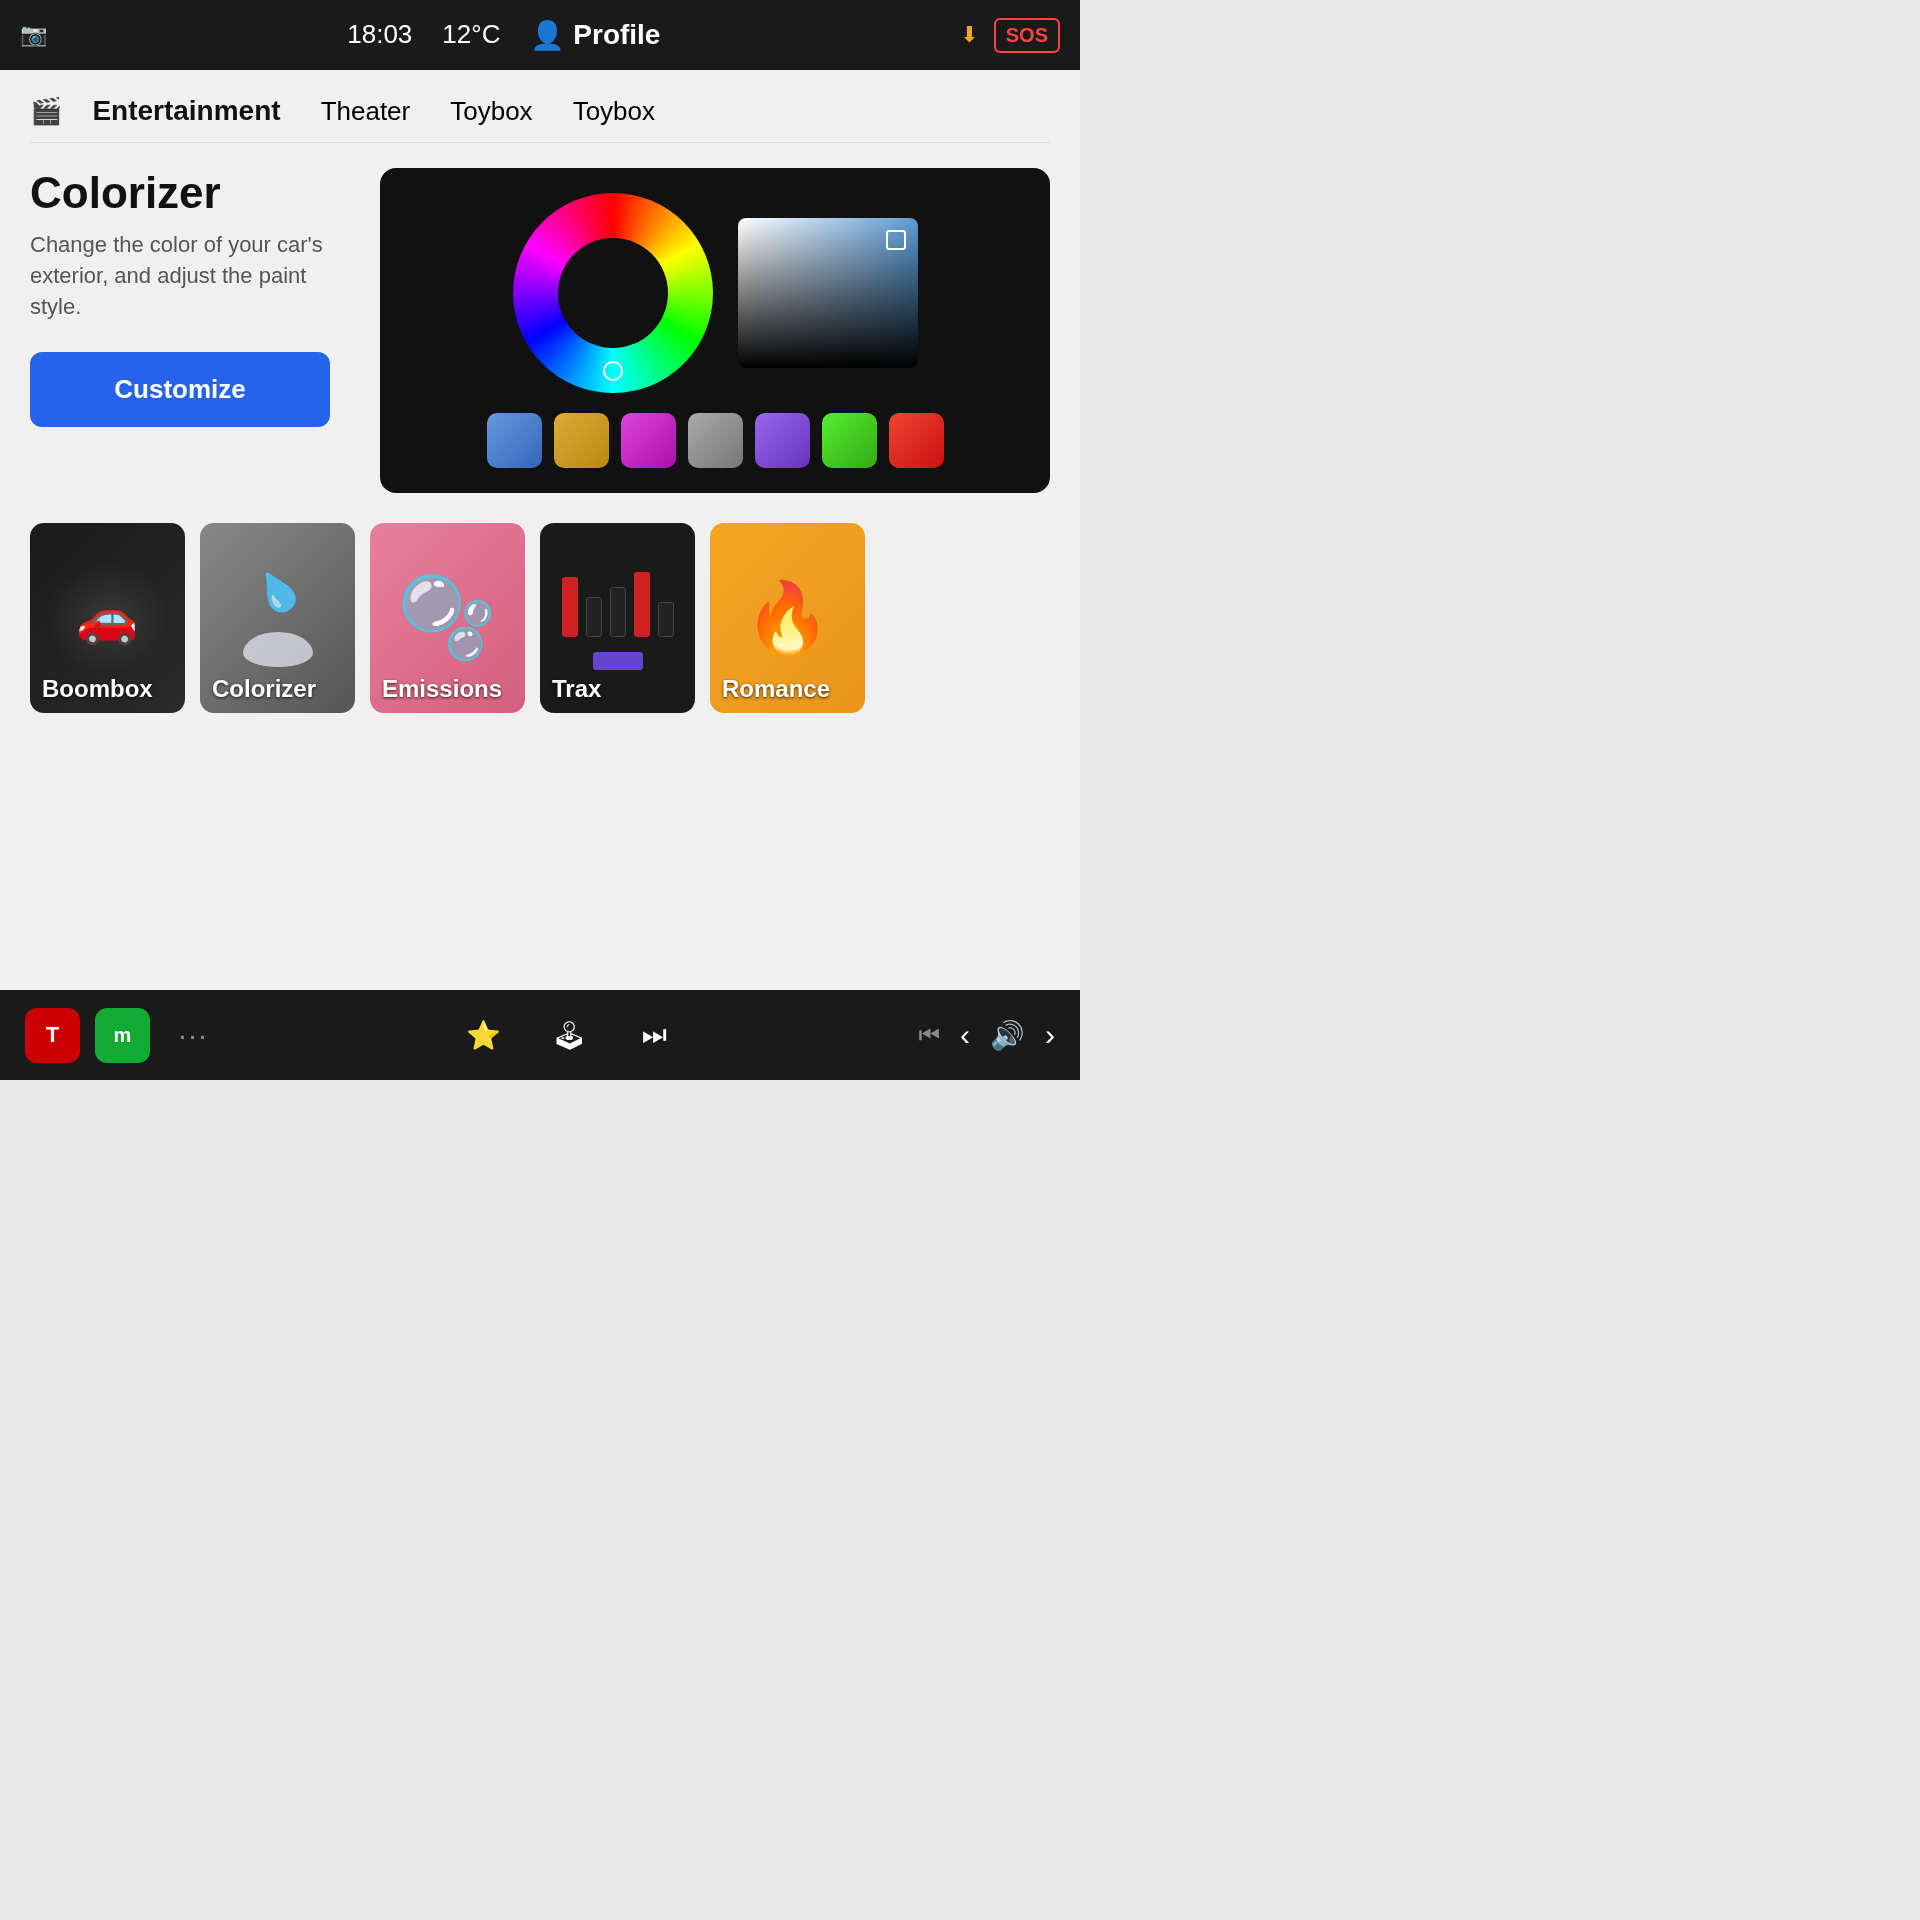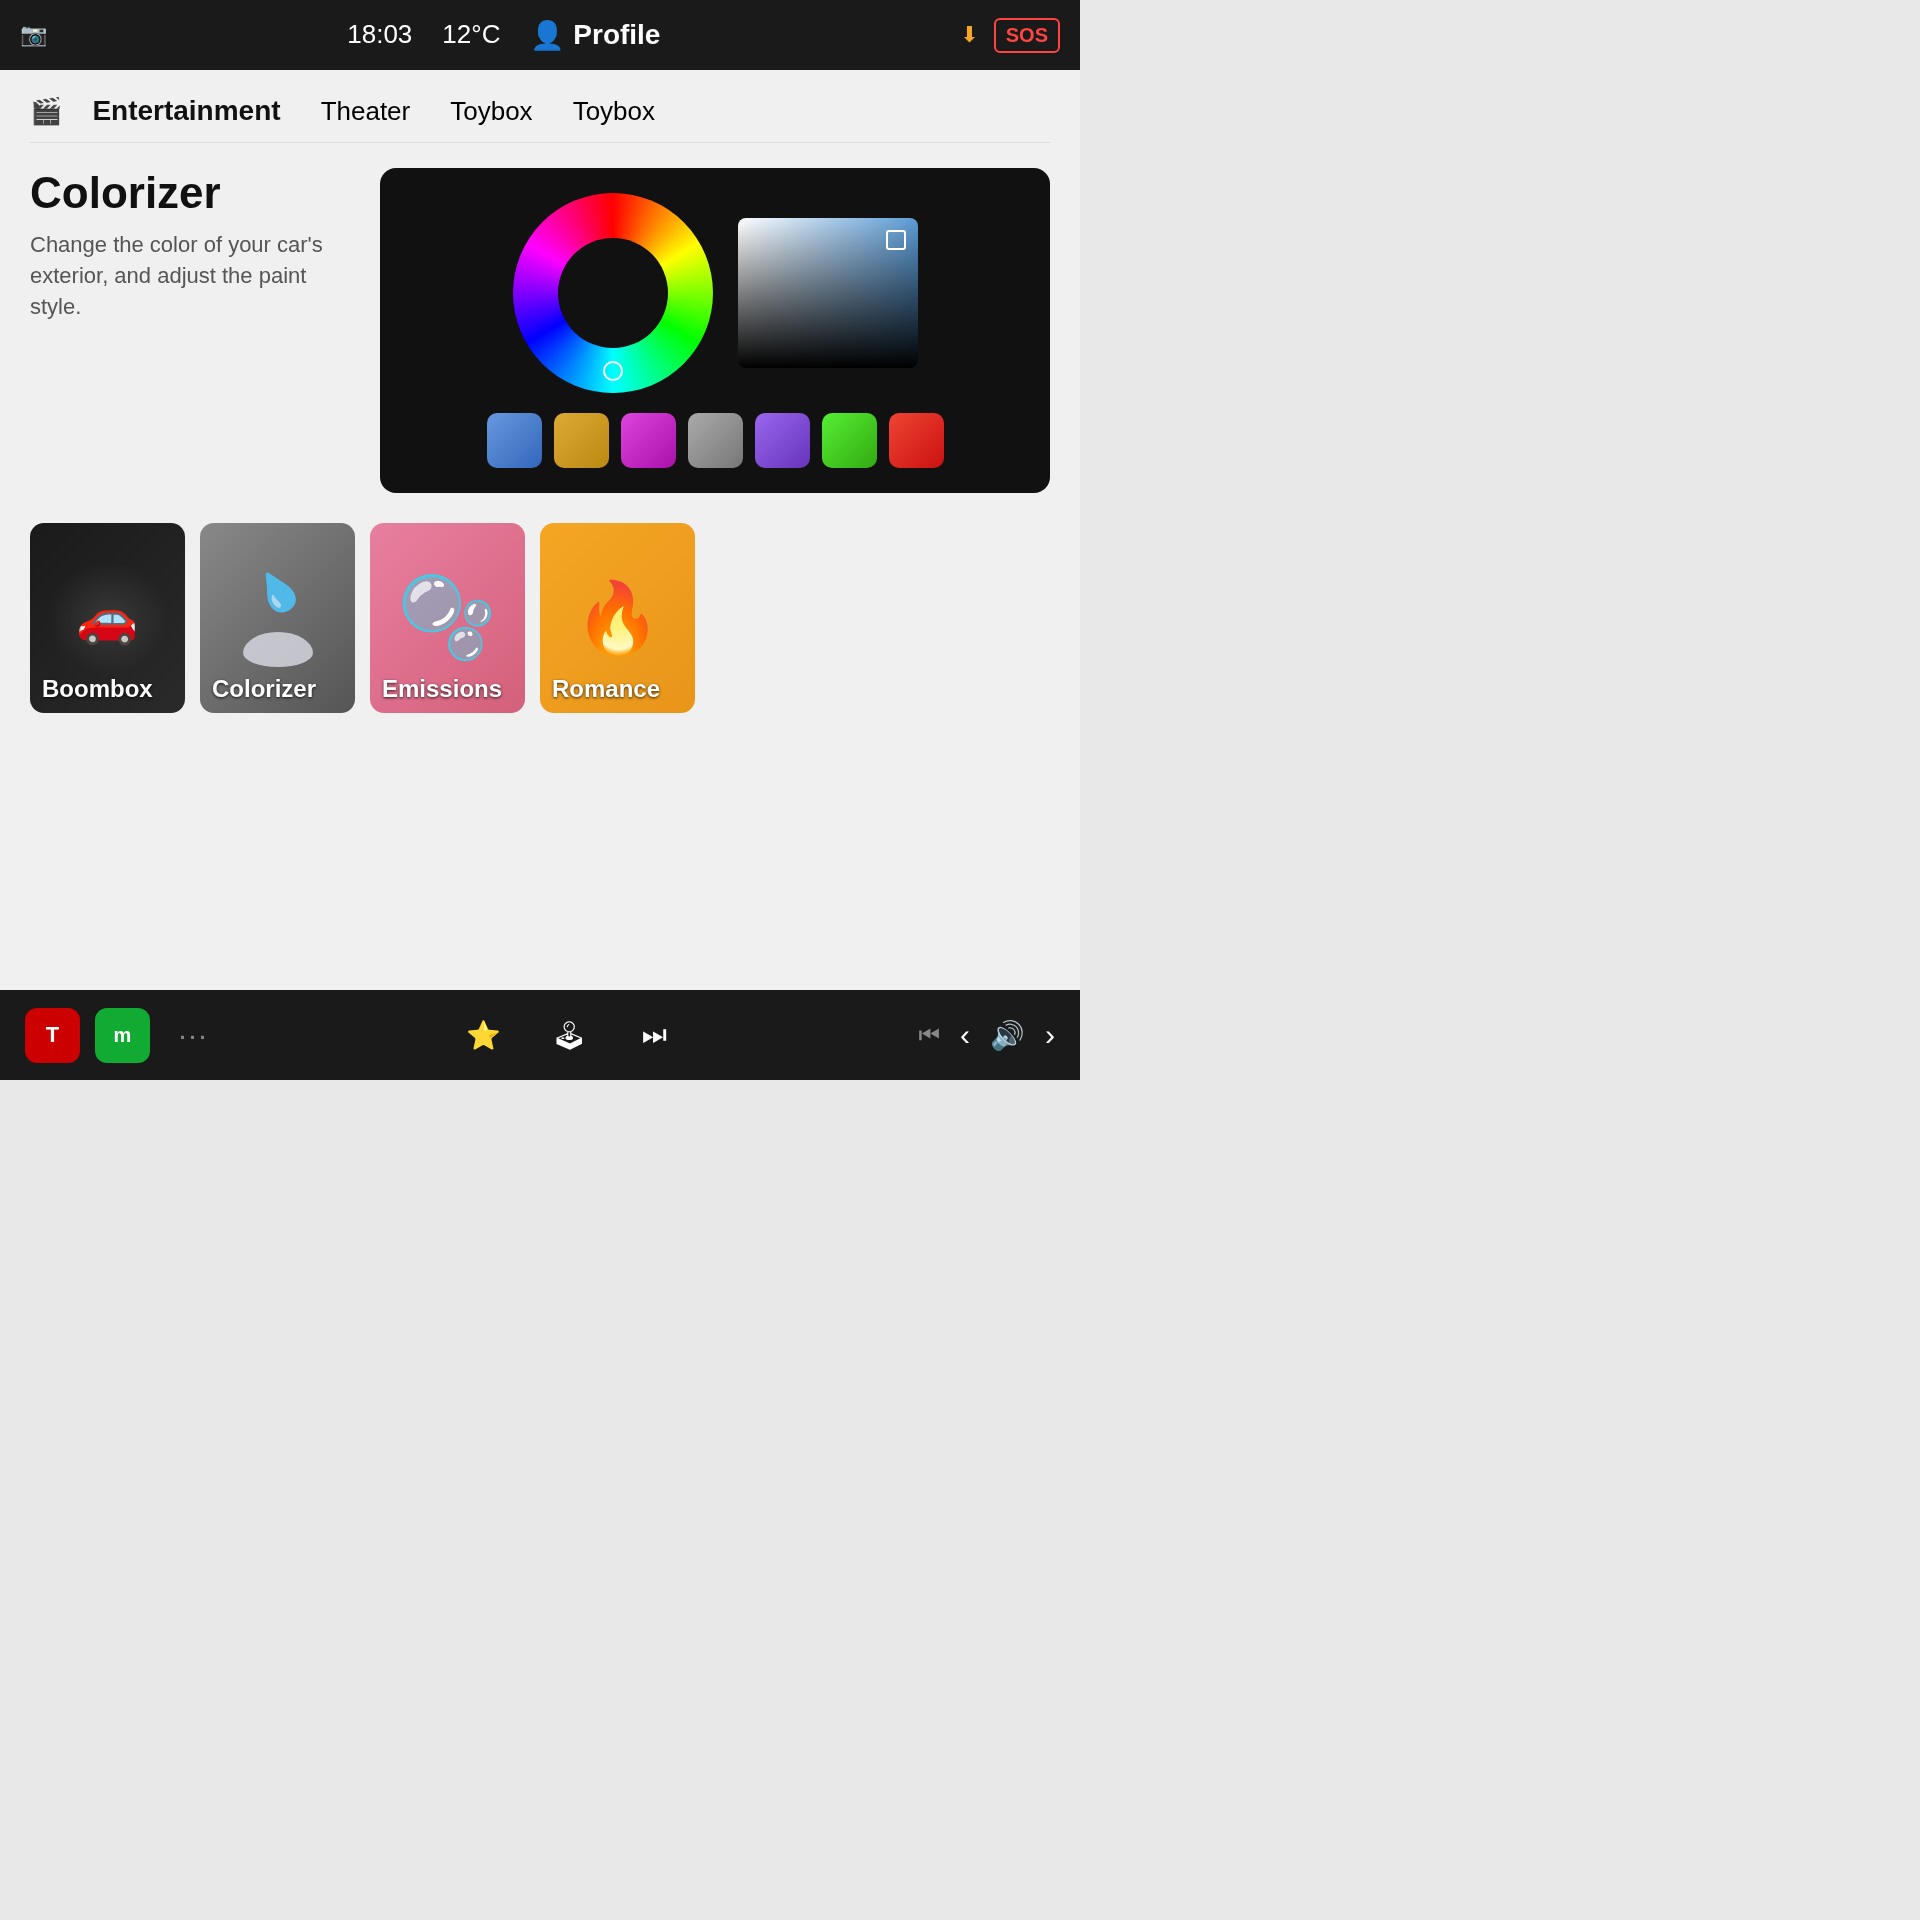--- a/index.html
+++ b/index.html
@@ -402,20 +402,21 @@
     <span class="nav-tab">Theater</span>
     <span class="nav-tab">Toybox</span>
     <span class="nav-tab">Toybox</span>
   </div>
 
   <div class="content-area">
 
     <div class="left-panel">
       <div class="colorizer-title">Colorizer</div>
       <div class="colorizer-desc">Change the color of your car's exterior, and adjust the paint style.</div>
+      <button class="customize-btn">Customize</button>
     </div>
 
     <div class="color-picker-panel">
       <div class="color-picker-top">
 
         <div class="color-wheel-container">
           <div class="color-wheel">
             <div class="color-wheel-inner"></div>
             <div class="color-wheel-handle"></div>
           </div>
@@ -456,20 +457,33 @@
       <span class="app-card-label">Colorizer</span>
     </div>
 
     <div class="app-card">
       <div class="app-card-bg emissions-bg" style="background: linear-gradient(135deg, #e87fa0, #d4607a);">
         <span class="pink-blob">🫧</span>
       </div>
       <span class="app-card-label">Emissions</span>
     </div>
 
+    <div class="app-card">
+      <div class="app-card-bg trax-bg" style="background: #1a1a1a; flex-direction: column; align-items: center; justify-content: center; padding: 15px; gap: 15px;">
+        <div style="display:flex;gap:8px;align-items:flex-end;height:70px;">
+          <div style="width:16px;height:60px;background:#cc2222;border-radius:3px;"></div>
+          <div style="width:16px;height:40px;background:#222;border:1px solid #444;border-radius:3px;"></div>
+          <div style="width:16px;height:50px;background:#222;border:1px solid #444;border-radius:3px;"></div>
+          <div style="width:16px;height:65px;background:#cc2222;border-radius:3px;"></div>
+          <div style="width:16px;height:35px;background:#222;border:1px solid #444;border-radius:3px;"></div>
+        </div>
+        <div style="width:50px;height:18px;background:#6644cc;border-radius:3px;"></div>
+      </div>
+      <span class="app-card-label">Trax</span>
+    </div>
 
     <div class="app-card">
       <div class="app-card-bg romance-bg" style="background: linear-gradient(135deg, #f5a623, #e8951a); font-size: 70px;">
         🔥
       </div>
       <span class="app-card-label">Romance</span>
     </div>
 
   </div>
 </div>

